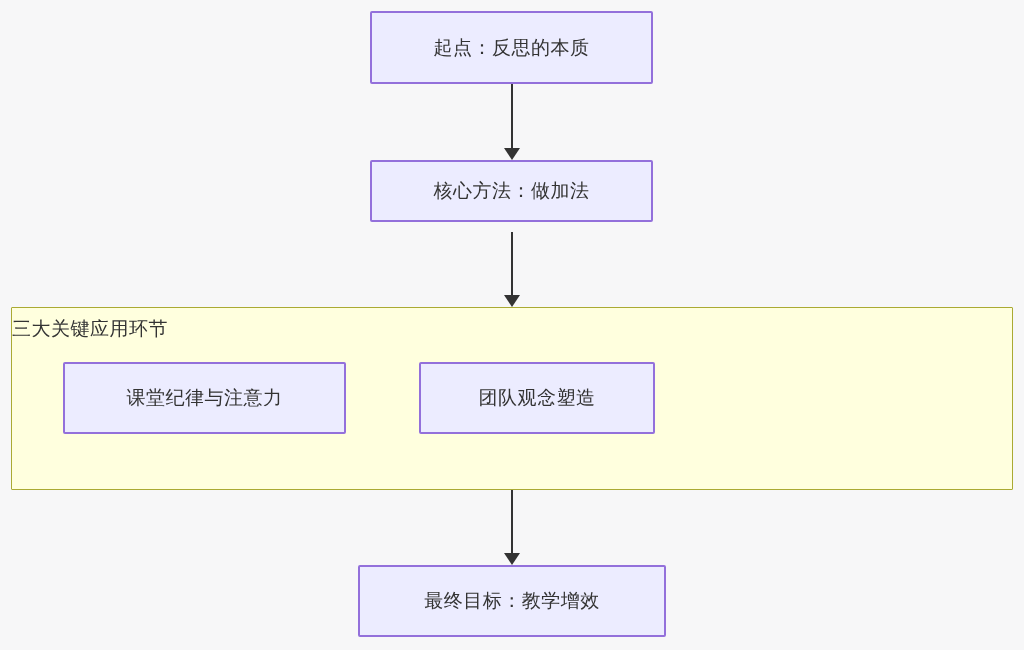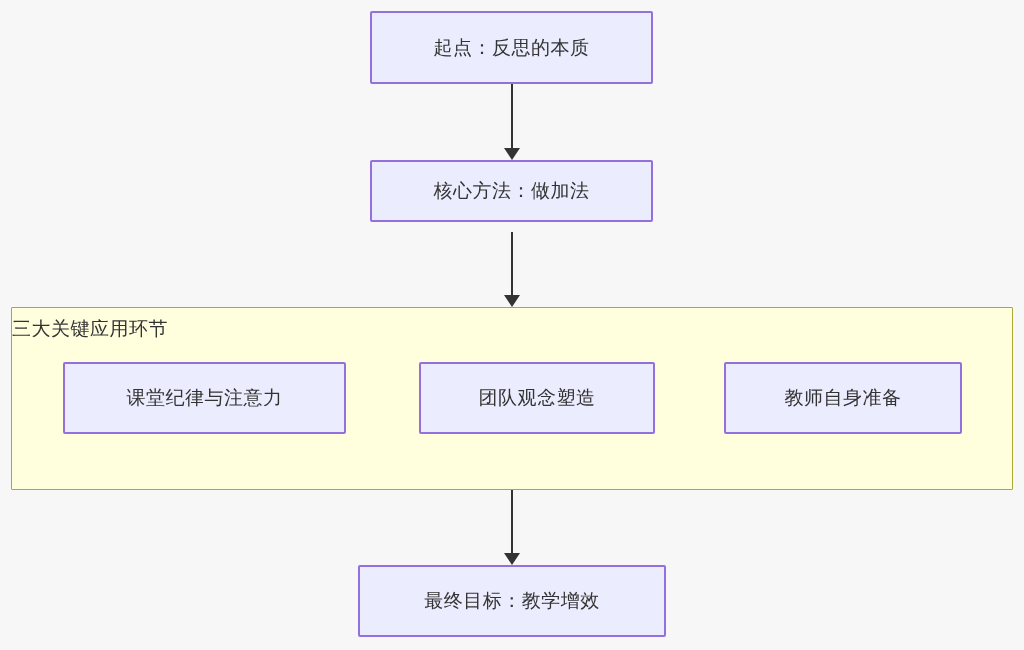--- a/index.html
+++ b/index.html
@@ -101,23 +101,20 @@
   </div>
 
   <div class="node node-branch1">
     <span>课堂纪律与注意力</span>
   </div>
 
   <div class="node node-branch2">
     <span>团队观念塑造</span>
   </div>
 
-  <div class="node node-branch3">
-    <span>教师自身准备</span>
-  </div>
 
   <div class="arrow arrow-3"></div>
 
   <div class="node node-goal">
     <span>最终目标：教学增效</span>
   </div>
 
 </div>
 
 </body></html>

